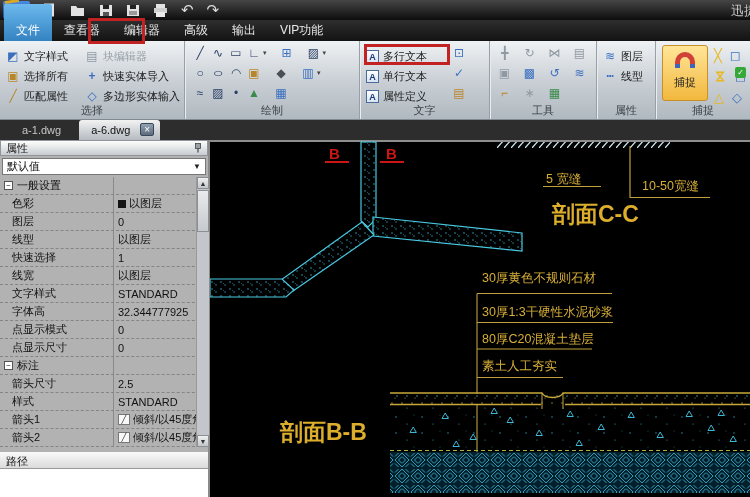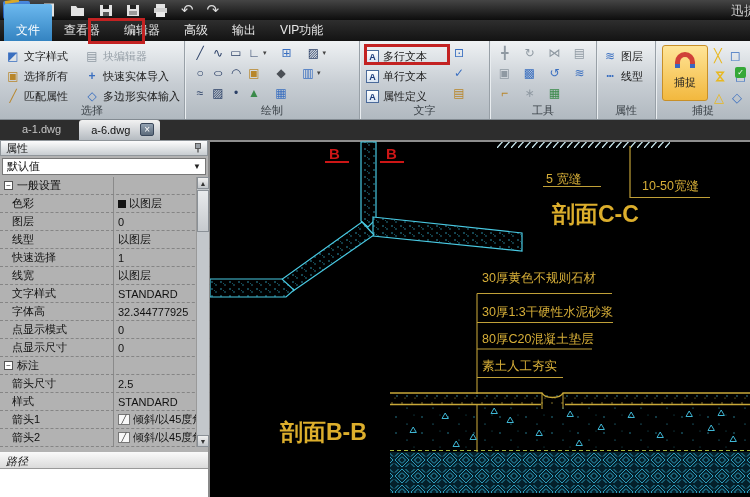--- a/index.html
+++ b/index.html
@@ -60,21 +60,21 @@
   .snap-y {color:#e8b820;font-size:13px;font-weight:bold;}
   .snap-b {color:#3a6fc0;font-size:13px;}
 
   
   .redbox {position:absolute;border:3px solid #c32222;z-index:60;}
   #redbox1 {left:88px;top:18px;width:57px;height:26px;}
   #redbox2 {left:364px;top:44px;width:86px;height:21px;}
 
   
   #tabbar {position:absolute;left:0;top:120px;width:750px;height:20px;background:#2d2d2d;
-    display:flex;align-items:flex-start;padding-left:7px;gap:3px;}
+    display:flex;align-items:center;padding-left:7px;gap:3px;}
   .tab {font-size:11px;color:#c6c6c6;padding:3px 15px 4px;}
   .tab.active {background:linear-gradient(#f2f2f2,#b5bbc1);color:#0f0f0f;border-radius:3px 3px 0 0;
     display:flex;align-items:center;gap:10px;padding:3px 6px 4px 12px;}
   .tab-close {width:14px;height:13px;background:linear-gradient(#93a2b2,#5d6b7b);border:1px solid #39475a;
     border-radius:2px;color:#fff;font-size:10px;line-height:11px;text-align:center;}
 
   
   #leftpanel {position:absolute;left:0;top:140px;width:210px;height:357px;background:#b2b2b2;
     border-right:2px solid #8a8a8a;font-size:11px;color:#111;}
   .panel-head {height:16px;background:linear-gradient(#fdfdfd,#c8cdd1);border:1px solid #8f959a;
@@ -96,21 +96,21 @@
     font-size:8px;line-height:10px;text-align:center;color:#333;flex:none;}
   
   #vscroll {position:absolute;right:1px;top:0;width:13px;height:270px;background:#c3c7cb;border-left:1px solid #999;}
   .sbtn {height:12px;background:linear-gradient(#f0f0f0,#c2c6ca);border:1px solid #8a9096;
     font-size:7px;text-align:center;line-height:11px;color:#333;}
   .sthumb {height:42px;background:linear-gradient(#e8eaec,#c6cace);border:1px solid #8a9096;margin-top:1px;}
   .sdown {position:absolute;bottom:0;left:0;width:100%;}
   #favpanel {position:absolute;left:0;top:312px;width:208px;}
   .favcols {height:17px;background:linear-gradient(#fafafa,#dbdbdb);border-bottom:1px solid #999;display:flex;}
   .favcols .c1 {width:105px;padding:2px 0 0 6px;border-right:1px solid #aaa;}
-  .favcols .c2 {padding:2px 0 0 6px;font-style:italic;}
+  .favcols .c2 {padding:2px 0 0 6px;}
   .favbody {height:28px;background:#fff;}
 
   
   #canvas {position:absolute;left:210px;top:140px;width:540px;height:357px;background:#000;}
   svg text {font-family:"Liberation Sans","DejaVu Sans",sans-serif;}
 </style>
 </head>
 <body>
 
 <div id="titlebar">

